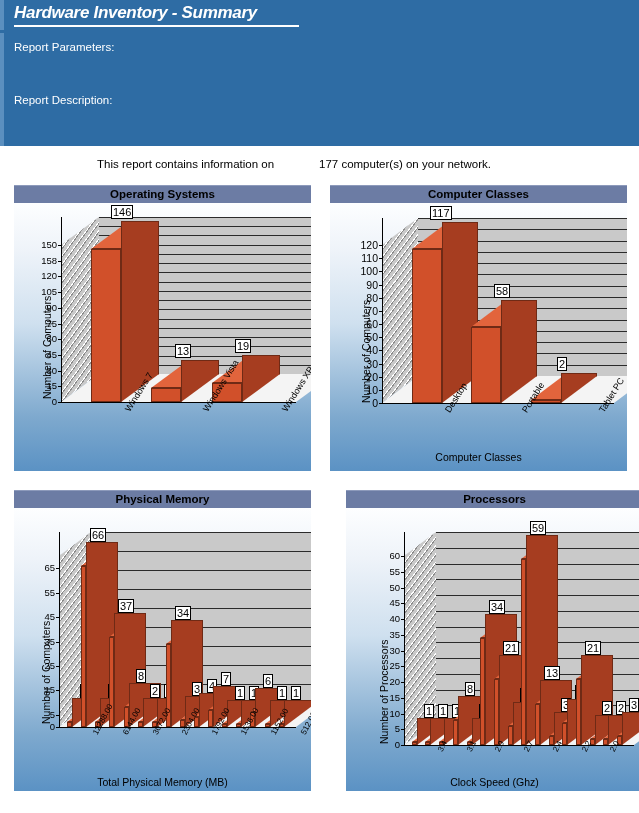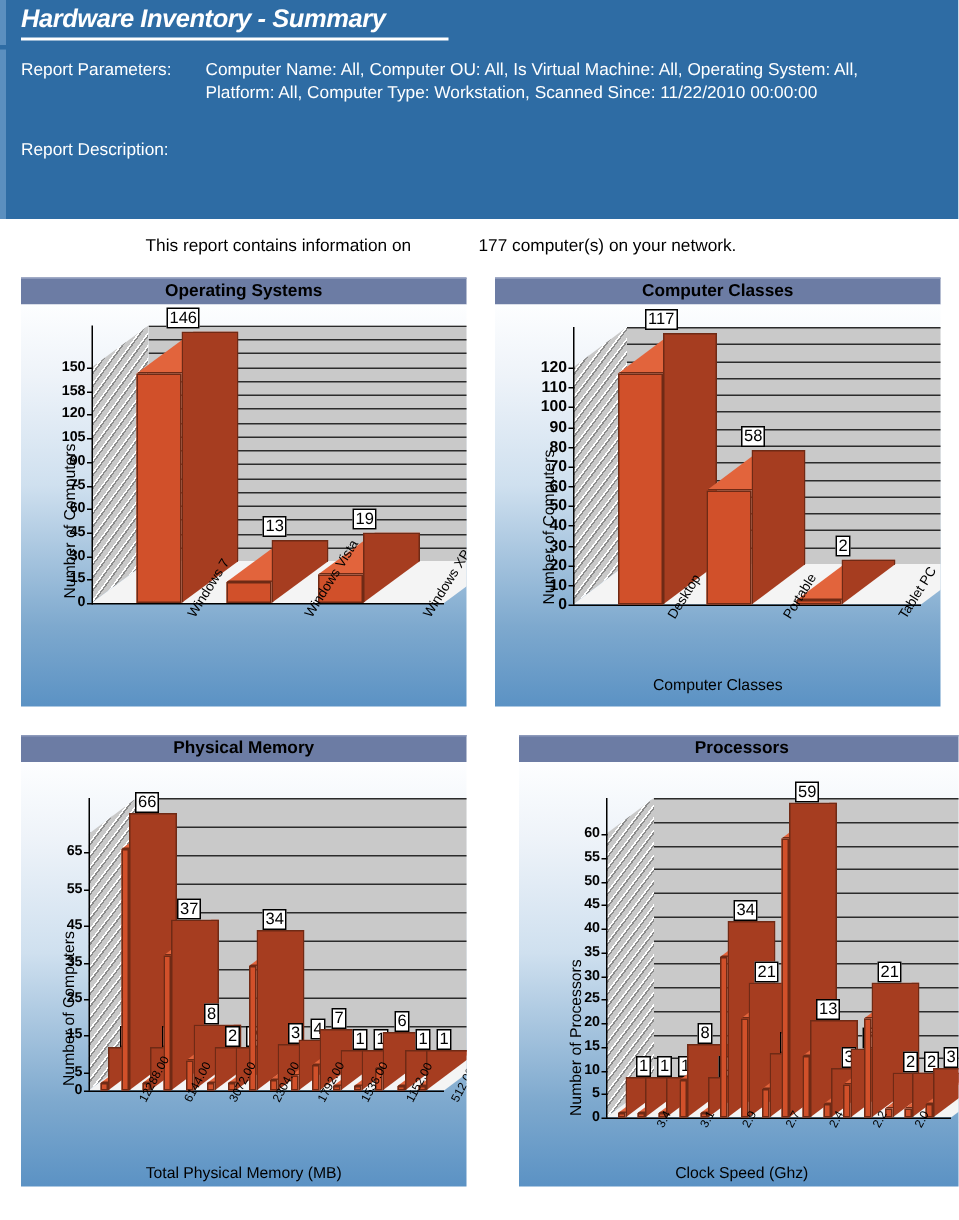--- a/index.html
+++ b/index.html
@@ -48,21 +48,21 @@
 
   .bar{position:absolute;}
   .bar .front{position:absolute;left:0;bottom:0;width:100%;background:#d1502a;
     border:1px solid #6f2a15;box-sizing:border-box;}
   .bar .side{position:absolute;background:#a63d20;border:1px solid #6f2a15;box-sizing:border-box;}
   .bar .top{position:absolute;background:#e2643c;border:1px solid #6f2a15;box-sizing:border-box;}
 
   .dlabel{position:absolute;background:#ffffff;border:1px solid #000;
     font-size:11px;line-height:12px;padding:0 1px;color:#000;white-space:nowrap;}
 
-  .ytick{position:absolute;font-size:9.5px;color:#000;text-align:right;white-space:nowrap;font-weight:bold;}
+  .ytick{position:absolute;font-size:9.5px;color:#000;text-align:right;white-space:nowrap;}
   .ytick.big{font-size:10.5px;}
   .ytitle{position:absolute;font-size:10.5px;color:#000;white-space:nowrap;
     transform:rotate(-90deg);transform-origin:left top;}
   .xtitle{position:absolute;font-size:10.5px;color:#000;white-space:nowrap;}
   .xtick{position:absolute;font-size:9px;color:#000;white-space:nowrap;
     transform:rotate(-58deg);transform-origin:left top;}
   .xtick.steep{font-size:8px;transform:rotate(-62deg);}
   .axisline{position:absolute;background:#000;}
 </style>
 </head>
@@ -70,21 +70,20 @@
 
 <div class="page">
 
   <div class="hdr">
     <div class="hdr-edge"></div>
     <div class="hdr-edge2"></div>
     <div class="hdr-title">Hardware Inventory - Summary</div>
     <div class="hdr-title-ul"></div>
 
     <div class="param-row lbl-params">Report Parameters:</div>
-    <div class="param-row val-params">Computer Name:  All, Computer OU:  All, Is Virtual Machine:  All, Operating System:  All, Platform:  All, Computer Type:  Workstation, Scanned Since: 11/22/2010 00:00:00</div>
     <div class="param-row lbl-desc">Report Description:</div>
   </div>
 
   <div class="subline">
     <span class="sub-a">This report contains information on</span>
     <span class="sub-b">177 computer(s) on your network.</span>
   </div>
 
   <div class="panel p-tl">
     <div class="panel-title">Operating Systems</div>

